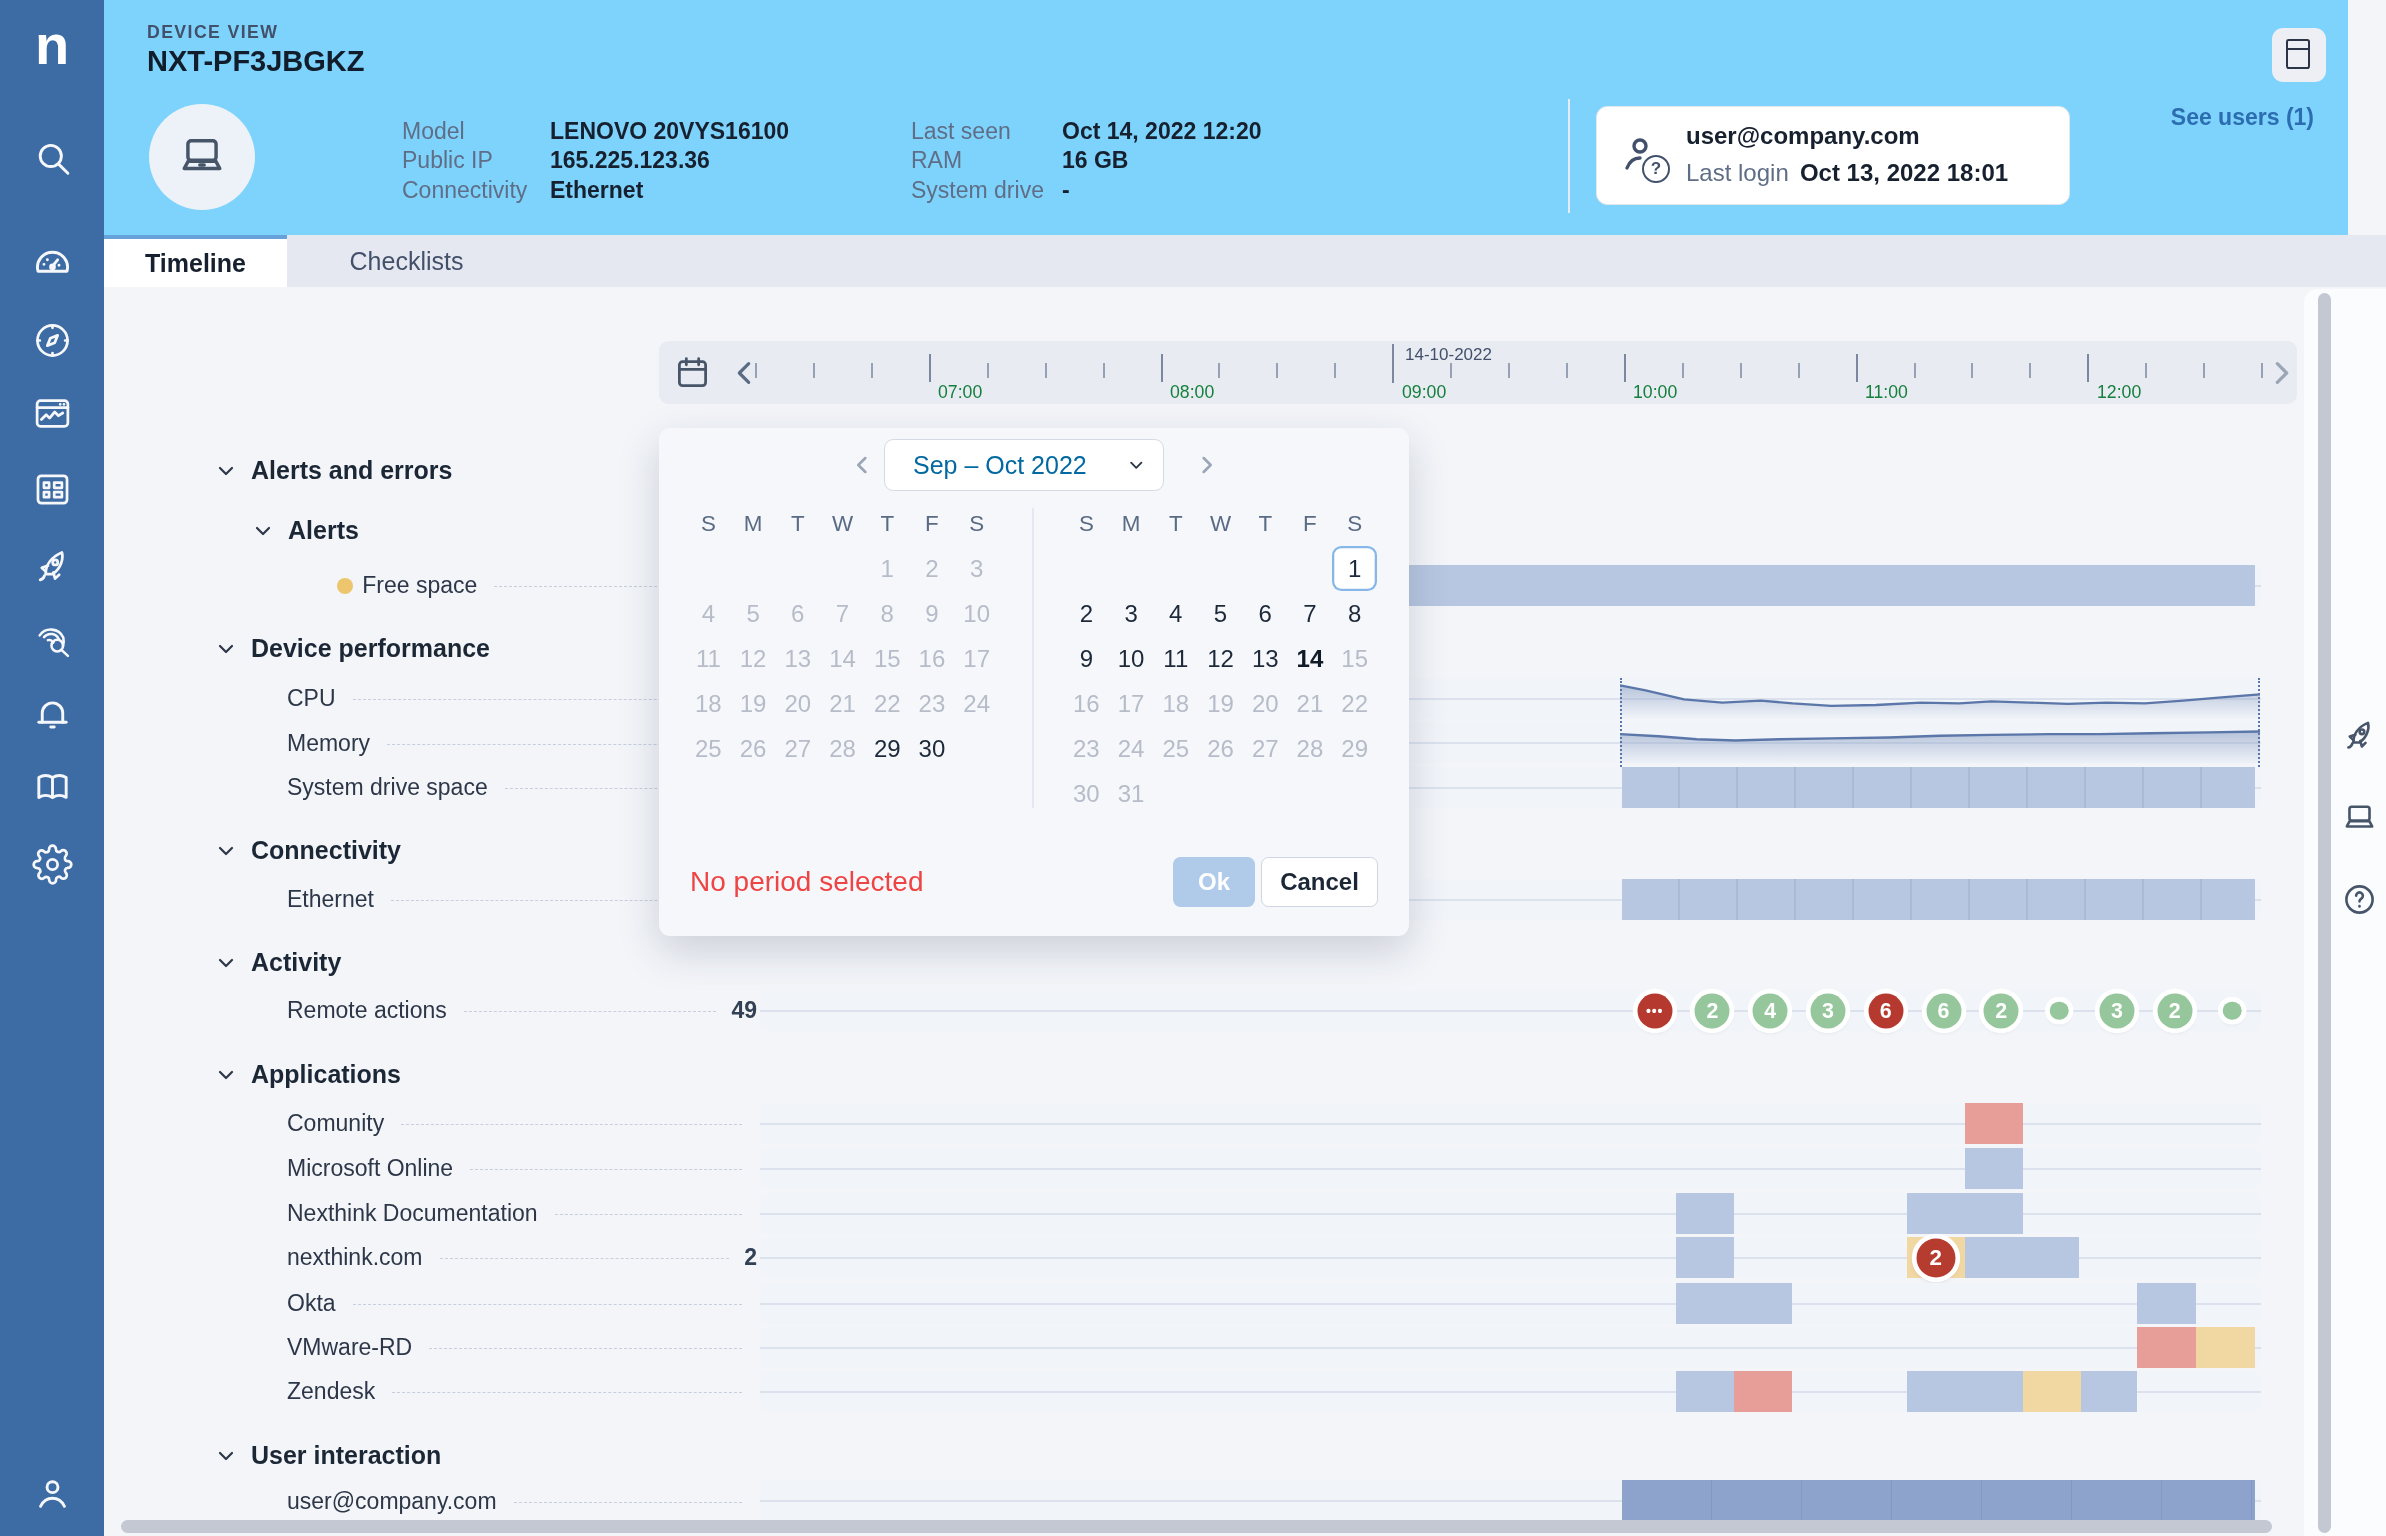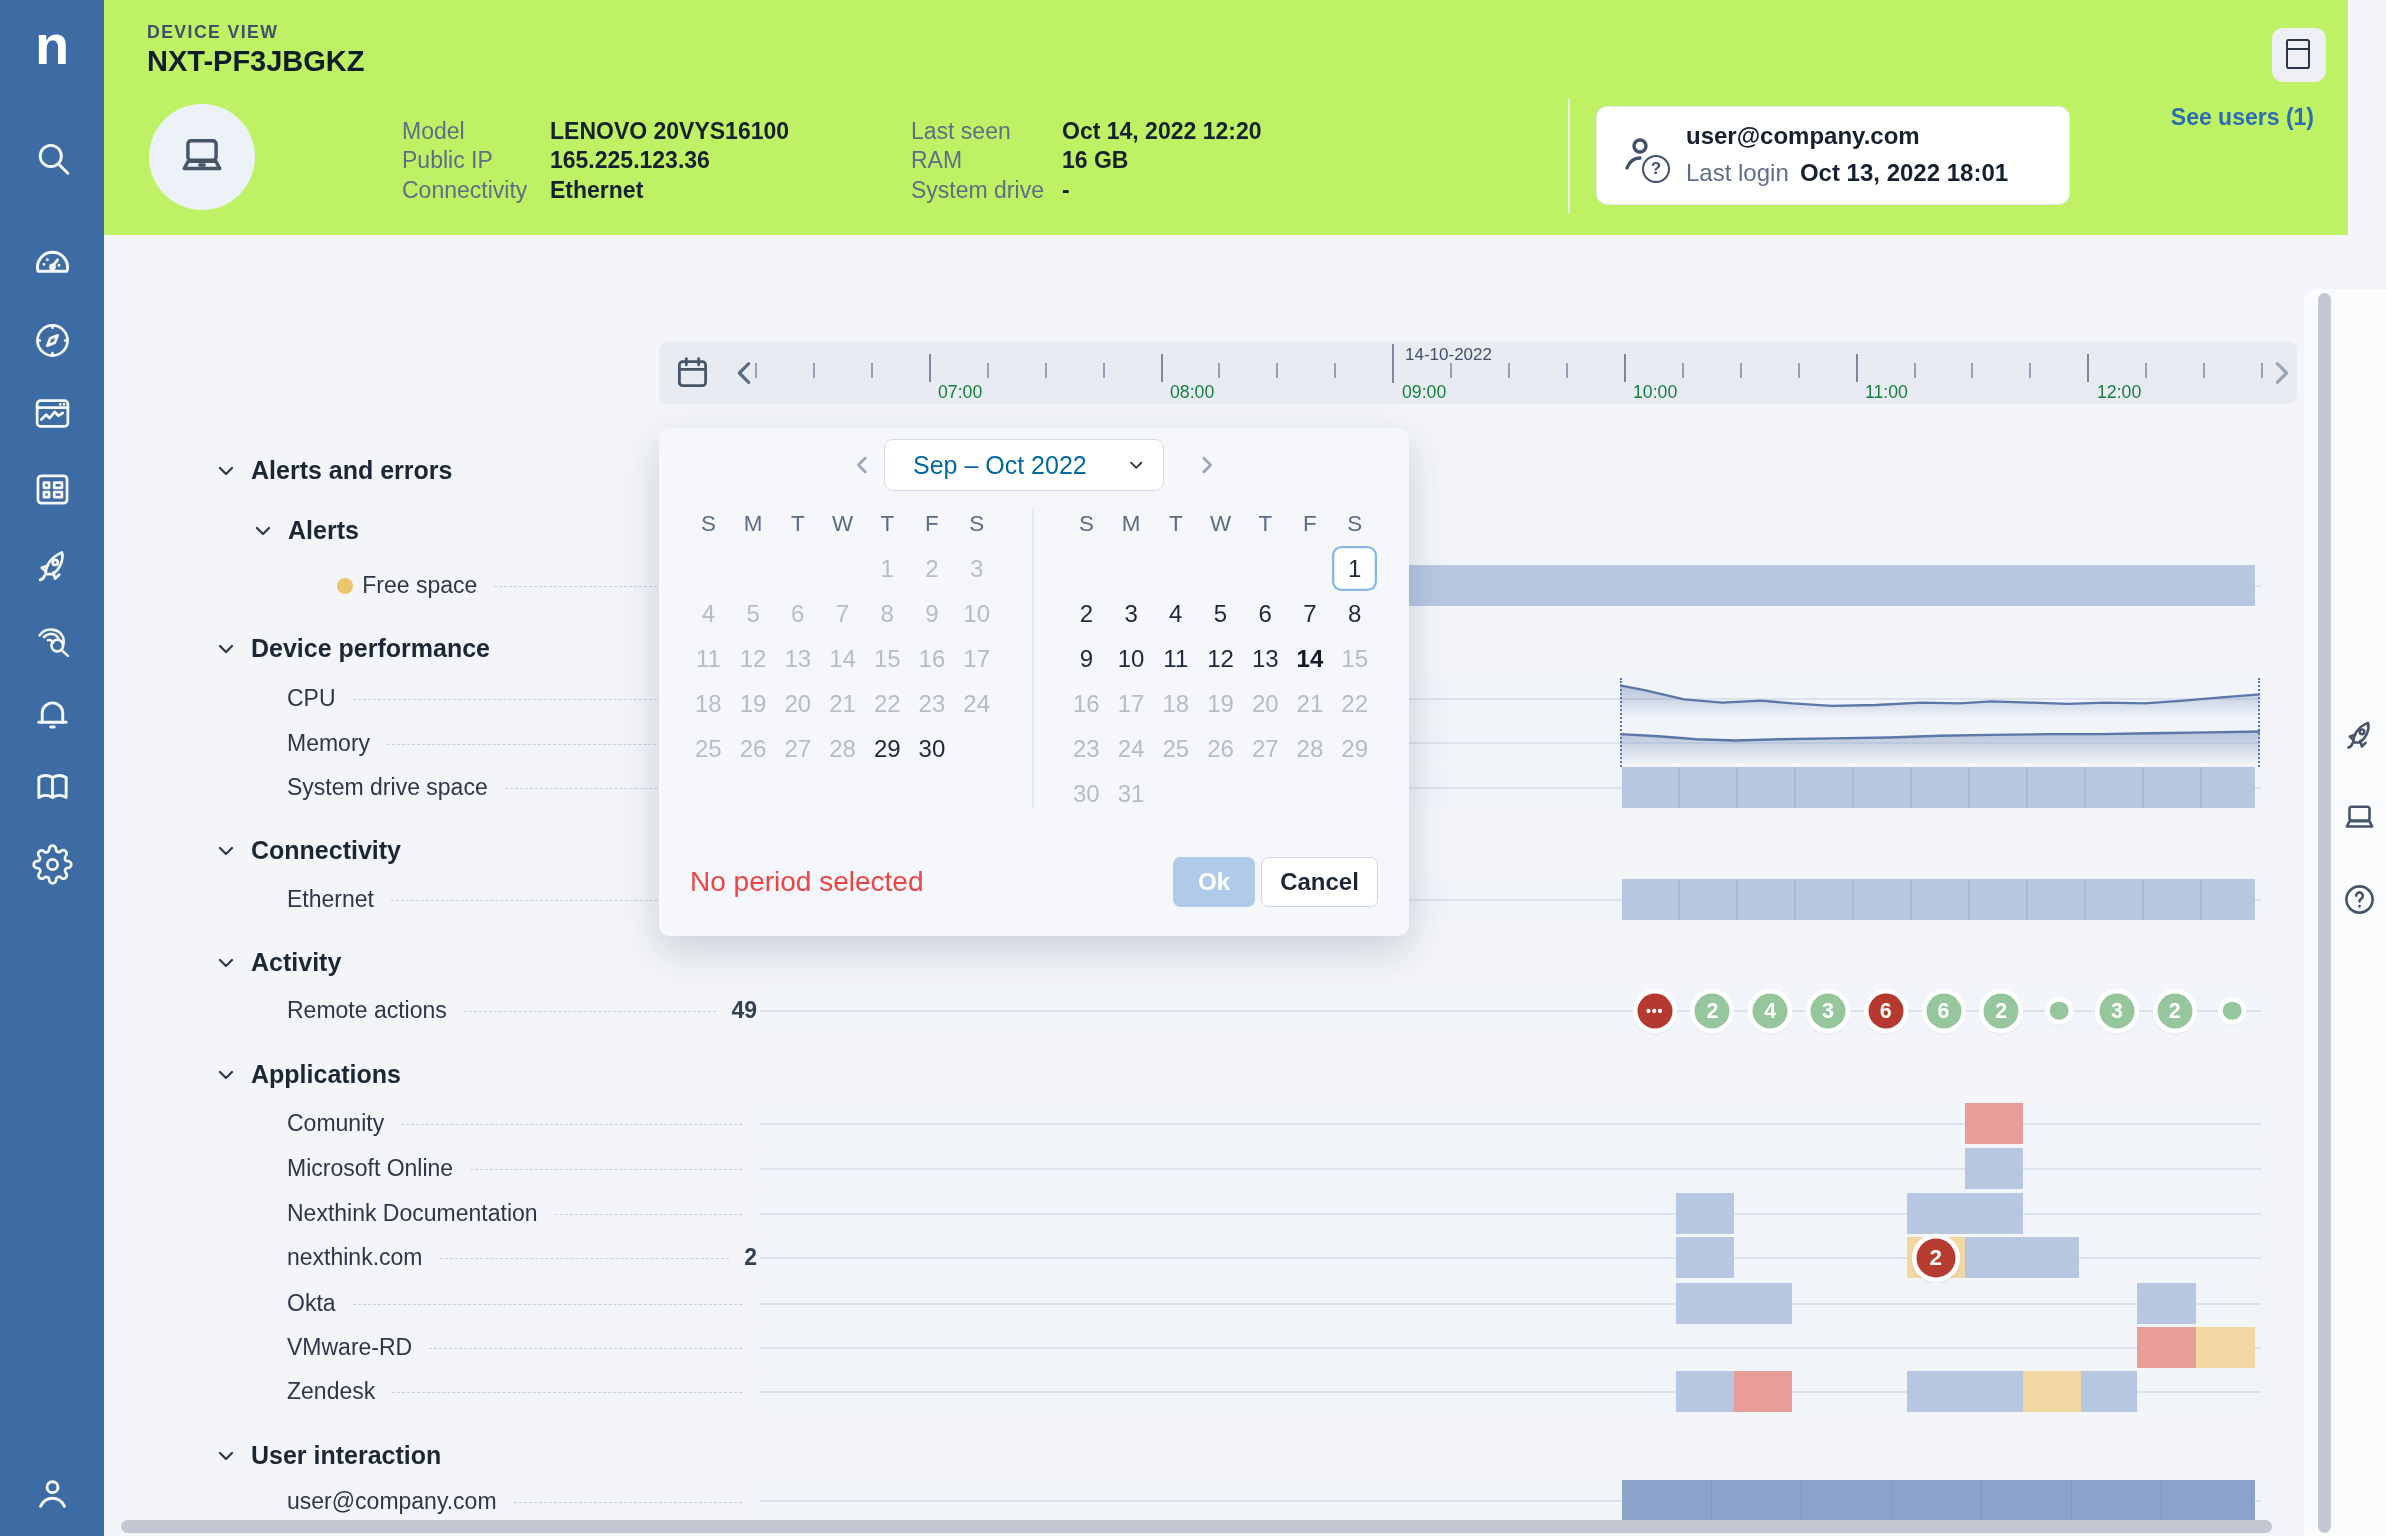--- a/index.html
+++ b/index.html
@@ -5,21 +5,21 @@
   html,body{margin:0;padding:0;background:#d8dbe2;}
   #app{position:relative;width:2387px;height:1536px;background:#f3f5f9;overflow:hidden;
        font-family:"Liberation Sans","DejaVu Sans",sans-serif;color:#1d2939;}
   
   .sidebar{position:absolute;left:0;top:0;width:104px;height:1536px;background:#3d6ba3;z-index:40;}
   .side-logo{position:absolute;left:0;top:15px;width:104px;text-align:center;color:#fff;
              font-size:56px;font-weight:700;line-height:60px;}
   .side-ic{position:absolute;left:32px;width:41px;height:41px;color:#ffffff;opacity:.95;cursor:pointer;}
   .side-ic svg{width:41px;height:41px;display:block;}
   
-  .header{position:absolute;left:104px;top:0;width:2244px;height:235px;background:#bef264;z-index:10;}
+  .header{position:absolute;left:104px;top:0;width:2244px;height:235px;background:#7dd3fc;z-index:10;}
   .eyebrow{position:absolute;left:43px;top:22.4px;font-size:17.7px;font-weight:700;letter-spacing:1.4px;color:#42506a;}
   .devname{position:absolute;left:43px;top:45px;font-size:29px;font-weight:700;color:#121d2c;}
   .avatar{position:absolute;left:45px;top:104px;width:106px;height:106px;border-radius:50%;
           background:#edf2f8;display:flex;align-items:center;justify-content:center;color:#475569;}
   .avatar svg{width:52px;height:52px;}
   .info-label{position:absolute;font-size:23px;color:#5f6e86;line-height:30px;}
   .info-value{position:absolute;font-size:23px;font-weight:700;color:#16202e;line-height:30px;}
   .hdr-divider{position:absolute;left:1464px;top:99px;width:1.9px;height:114px;background:#e6eaf1;}
   .user-card{position:absolute;left:1492px;top:106px;width:474px;height:99px;background:#fff;
              border:1.9px solid #e3e8f0;border-radius:11.2px;box-sizing:border-box;}
@@ -157,20 +157,24 @@
       <div class="uc-line2">
         <span>Last login</span><b>Oct 13, 2022 18:01</b>
       </div>
     </div>
     <div class="see-users">See users (1)</div>
     <div class="panel-btn">
         <span class="panel-ic"></span>
       </div>
   </div>
 
+  <div class="tabbar">
+    <div class="tab-active">Timeline</div>
+    <div class="tab-inactive">Checklists</div>
+  </div>
 
   <div class="axis">
     <span class="axis-cal">
       <svg viewBox="0 0 24 24" width="37" height="37" fill="none" stroke="currentColor" stroke-width="1.8" stroke-linecap="round">
         <rect x="3.5" y="5" width="17" height="15.5" rx="2"></rect>
           <path d="M3.5 10h17"></path>
           <path d="M8 3v4"></path>
           <path d="M16 3v4"></path>
       </svg>
     </span>

